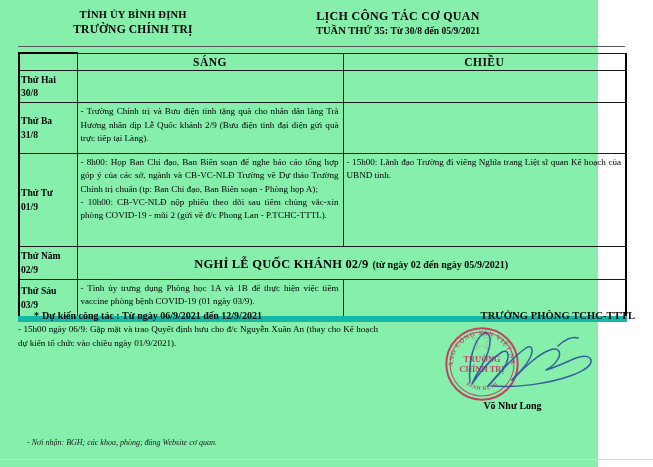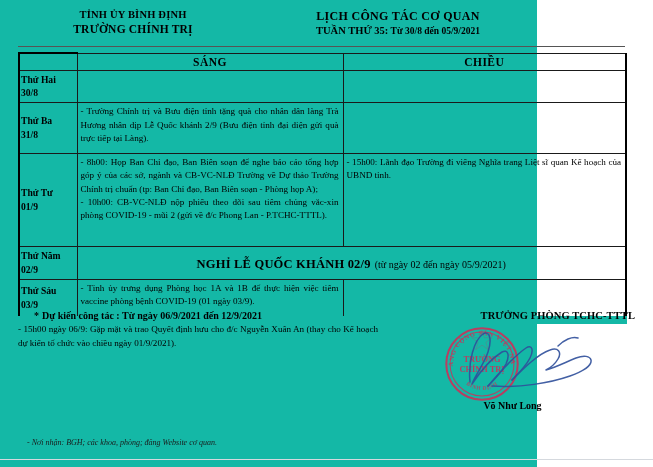--- a/index.html
+++ b/index.html
@@ -13,23 +13,23 @@
     width: 653px;
     height: 467px;
     position: relative;
     font-family: "Liberation Serif", "DejaVu Serif", serif;
     color: #000000;
     overflow: hidden;
   }
 
   .page {
     position: relative;
-    width: 537px;
+    width: 598px;
     height: 467px;
-    background: #14b8a6;
+    background: #86efac;
     padding: 0;
   }
 
   
   .masthead {
     position: absolute;
     left: 0; top: 8px;
     width: 653px;
     height: 38px;
   }
@@ -132,29 +132,29 @@
     vertical-align: middle;
     padding: 5px 4px;
   }
   .holiday-main {
     font-size: 12.5px;
     font-weight: bold;
     letter-spacing: .2px;
   }
   .holiday-sub {
     font-size: 10px;
-    font-weight: normal;
+    font-weight: bold;
   }
 
   tr.r-mon td { height: 28px; }
   tr.r-tue td { height: 44px; }
   tr.r-wed td { height: 93px; }
   tr.r-thu td { height: 30px; }
   tr.r-fri td { height: 28px; }
-  tr.r-fri td { border-bottom: 8px solid #14b8a6; margin-left: 8px; }
+  tr.r-fri td { border-bottom: 6px solid #14b8a6; margin-left: 8px; }
 
   
   .footer {
     position: absolute;
     left: 0; top: 310px;
     width: 653px;
     height: 157px;
   }
   .forecast {
     position: absolute;

